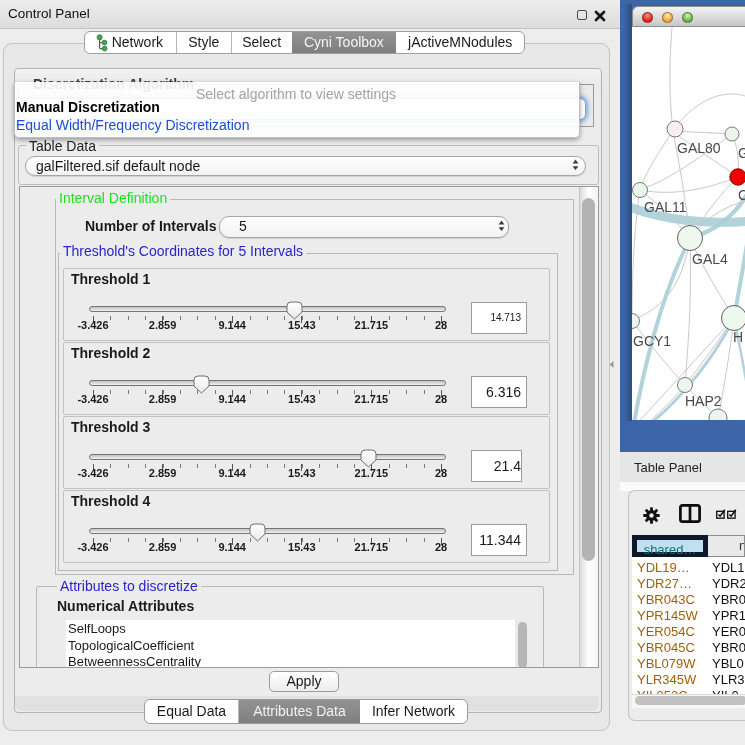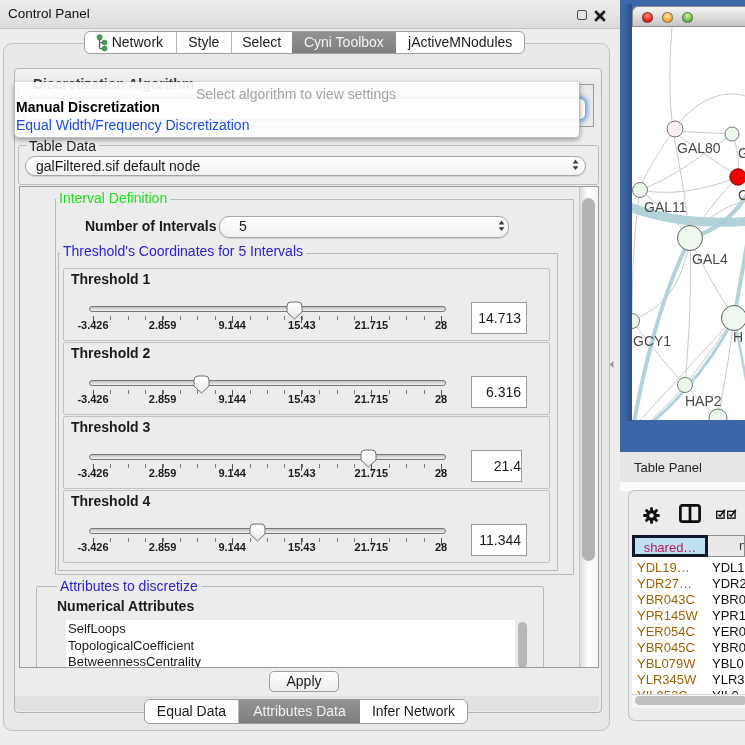--- a/index.html
+++ b/index.html
@@ -85,21 +85,21 @@
               <stop offset="1" stop-color="#e9e9e9"></stop>
             </linearGradient>
           </defs>
         </svg>
   <div class="abs b" style="left:-1.0px;top:50px;width:60px;text-align:center;font-size:11px">-3.426</div>
   <div class="abs b" style="left:68.6px;top:50px;width:60px;text-align:center;font-size:11px">2.859</div>
   <div class="abs b" style="left:138.2px;top:50px;width:60px;text-align:center;font-size:11px">9.144</div>
   <div class="abs b" style="left:207.8px;top:50px;width:60px;text-align:center;font-size:11px">15.43</div>
   <div class="abs b" style="left:277.4px;top:50px;width:60px;text-align:center;font-size:11px">21.715</div>
   <div class="abs b" style="left:347.0px;top:50px;width:60px;text-align:center;font-size:11px">28</div>
-  <div class="abs" style="left:407px;top:33px;width:49px;height:30px;background:#fff;border:1px solid #9b9b9b;font-size:14px;line-height:30px;text-align:right;padding-right:5px">14.713</div>
+  <div class="abs" style="left:407px;top:33px;width:49px;height:30px;background:#fff;border:1px solid #9b9b9b;font-size:10px;line-height:30px;text-align:right;padding-right:5px">14.713</div>
   </div>
   <div class="abs" style="left:43px;top:155px;width:485px;height:71px;background:#ececec;border:1px solid #c2c2c2;border-radius:2px">
   <div class="abs b" style="left:7px;top:2px">Threshold 2</div>
   <div class="abs" style="left:25px;top:37px;width:355px;height:4px;border:1px solid #767676;border-radius:3px;background:linear-gradient(#c0c0c0,#f2f2f2)"></div>
   <div class="abs" style="left:28.5px;top:47px;width:350px;height:4px;background:repeating-linear-gradient(90deg,#7a7a7a 0 1px,transparent 1px 17.4px)"></div>
         <div class="abs" style="left:28.5px;top:47px;width:1px;height:7px;background:#555"></div>
         <div class="abs" style="left:98.1px;top:47px;width:1px;height:7px;background:#555"></div>
         <div class="abs" style="left:167.7px;top:47px;width:1px;height:7px;background:#555"></div>
         <div class="abs" style="left:237.3px;top:47px;width:1px;height:7px;background:#555"></div>
         <div class="abs" style="left:306.9px;top:47px;width:1px;height:7px;background:#555"></div>
@@ -292,21 +292,21 @@
       <line x1="11" y1="1" x2="11" y2="18" stroke="#0c0c0c" stroke-width="2.7"></line>
     </svg>
 <svg class="abs" style="left:716px;top:509px" width="10" height="10" viewBox="0 0 10 10">
       <rect x="0.7" y="2.3" width="7.4" height="6.9" fill="none" stroke="#0c0c0c" stroke-width="1.3"></rect>
       <path d="M2.4 5.4 L4.1 7.2 L8.8 0.8" fill="none" stroke="#0c0c0c" stroke-width="1.5"></path>
     </svg>
 <svg class="abs" style="left:727px;top:509px" width="10" height="10" viewBox="0 0 10 10">
       <rect x="0.7" y="2.3" width="7.4" height="6.9" fill="none" stroke="#0c0c0c" stroke-width="1.3"></rect>
       <path d="M2.4 5.4 L4.1 7.2 L8.8 0.8" fill="none" stroke="#0c0c0c" stroke-width="1.5"></path>
     </svg>
-<div class="abs" style="left:632px;top:535px;width:76px;height:22px;background:#bfe0f0;border:3px solid #0f172a;box-sizing:border-box;text-align:center;line-height:20px;font-size:13px;color:#be185d">shared…</div>
+<div class="abs" style="left:632px;top:535px;width:76px;height:22px;background:#bfe0f0;border:5px solid #0f172a;box-sizing:border-box;text-align:center;line-height:20px;font-size:13px;color:#0f766e">shared…</div>
 <div class="abs" style="left:708px;top:535px;width:37px;height:22px;background:#e9e9e9;border:1px solid #8d8d8d;border-left:none;box-sizing:border-box;line-height:20px;font-size:13px;color:#333;padding-left:31px;overflow:hidden">n</div>
 <div class="abs" style="left:632px;top:557px;width:113px;height:137px;background:#fff;overflow:hidden">
       <div class="abs" style="left:5px;top:3px;font-size:13px;line-height:16.0px;color:#a16207">YDL19…<br>YDR27…<br>YBR043C<br>YPR145W<br>YER054C<br>YBR045C<br>YBL079W<br>YLR345W<br>YIL052C</div>
       <div class="abs" style="left:80px;top:3px;font-size:13px;line-height:16.0px;color:#111">YDL1<br>YDR2<br>YBR0<br>YPR1<br>YER0<br>YBR0<br>YBL0<br>YLR3<br>YIL0</div>
     </div>
 <div class="abs" style="left:632px;top:694px;width:113px;height:13px;background:#f7f7f7;border-top:1px solid #d9d9d9"></div>
 <div class="abs" style="left:635px;top:696px;width:112px;height:8.5px;background:#c0c0c0;border-radius:4.5px"></div>
 
 </div>
 </body></html>

